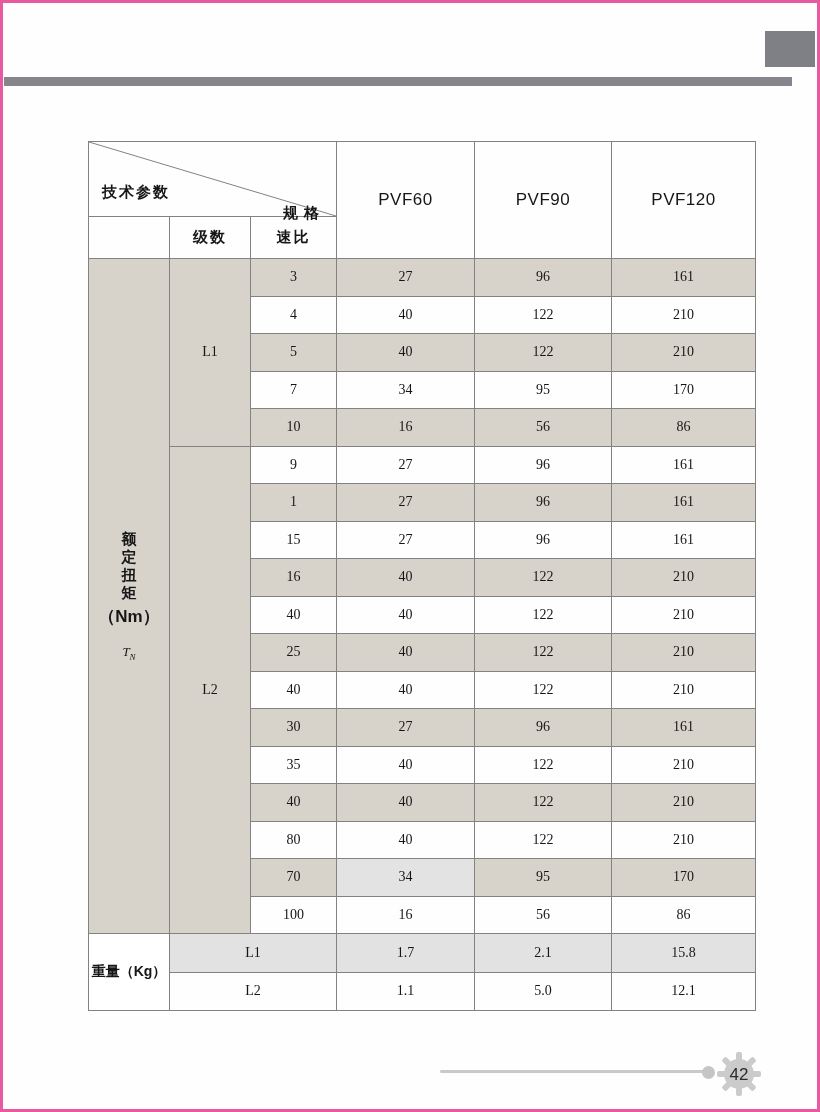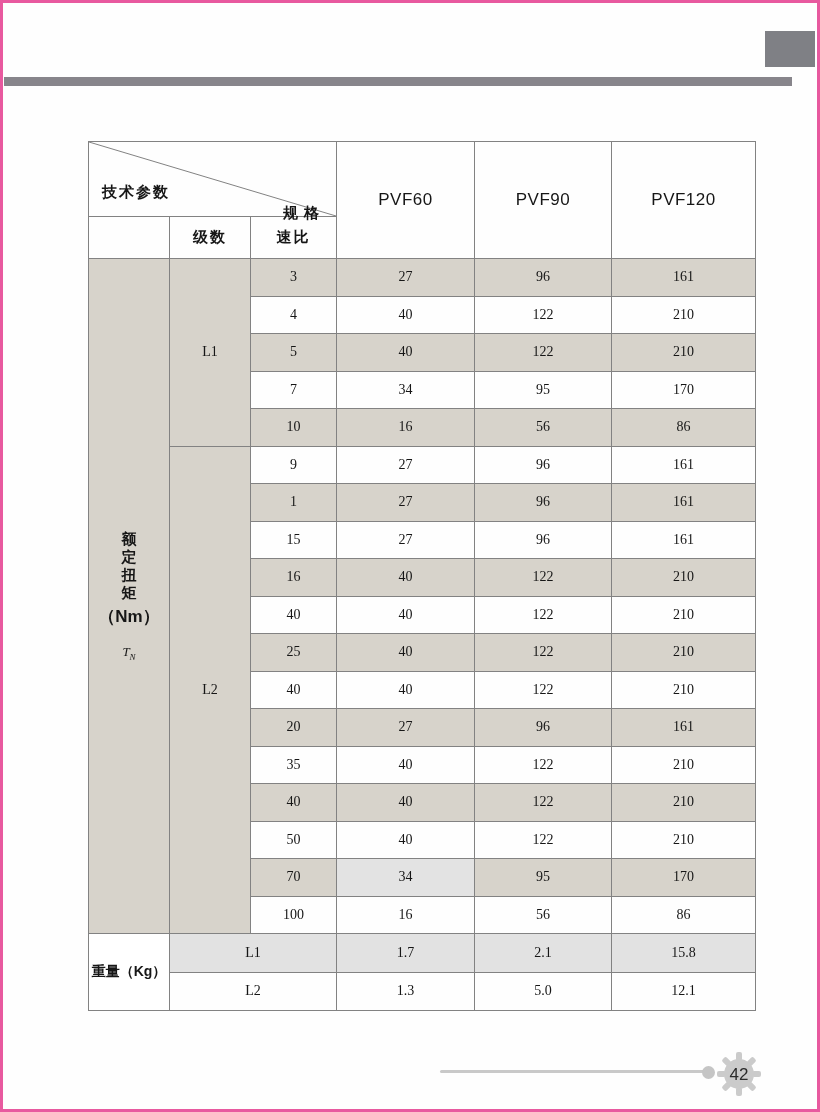--- a/index.html
+++ b/index.html
@@ -161,39 +161,39 @@
           <td>122</td>
           <td>210</td>
         </tr>
         <tr class="data-row">
           <td>40</td>
           <td>40</td>
           <td>122</td>
           <td>210</td>
         </tr>
         <tr class="data-row shaded">
-          <td>20</td>
+          <td>30</td>
           <td>27</td>
           <td>96</td>
           <td>161</td>
         </tr>
         <tr class="data-row">
           <td>35</td>
           <td>40</td>
           <td>122</td>
           <td>210</td>
         </tr>
         <tr class="data-row shaded">
           <td>40</td>
           <td>40</td>
           <td>122</td>
           <td>210</td>
         </tr>
         <tr class="data-row">
-          <td>50</td>
+          <td>80</td>
           <td>40</td>
           <td>122</td>
           <td>210</td>
         </tr>
         <tr class="data-row shaded">
           <td>70</td>
           <td class="cell-light">34</td>
           <td>95</td>
           <td>170</td>
         </tr>
@@ -207,21 +207,21 @@
     <tbody>
       <tr class="wrow wrow-l1">
         <td class="wlabel cn" rowspan="2" style="font-size:14px;letter-spacing:0">重量（Kg）</td>
         <td colspan="2">L1</td>
         <td>1.7</td>
         <td>2.1</td>
         <td>15.8</td>
       </tr>
       <tr class="wrow wrow-l2">
         <td colspan="2">L2</td>
-        <td>1.3</td>
+        <td>1.1</td>
         <td>5.0</td>
         <td>12.1</td>
       </tr>
     </tbody>
   </table>
 </div>
 
 <div class="footer-line"></div>
 <div class="footer-dot"></div>
 <svg class="gear" viewBox="0 0 46 46">

